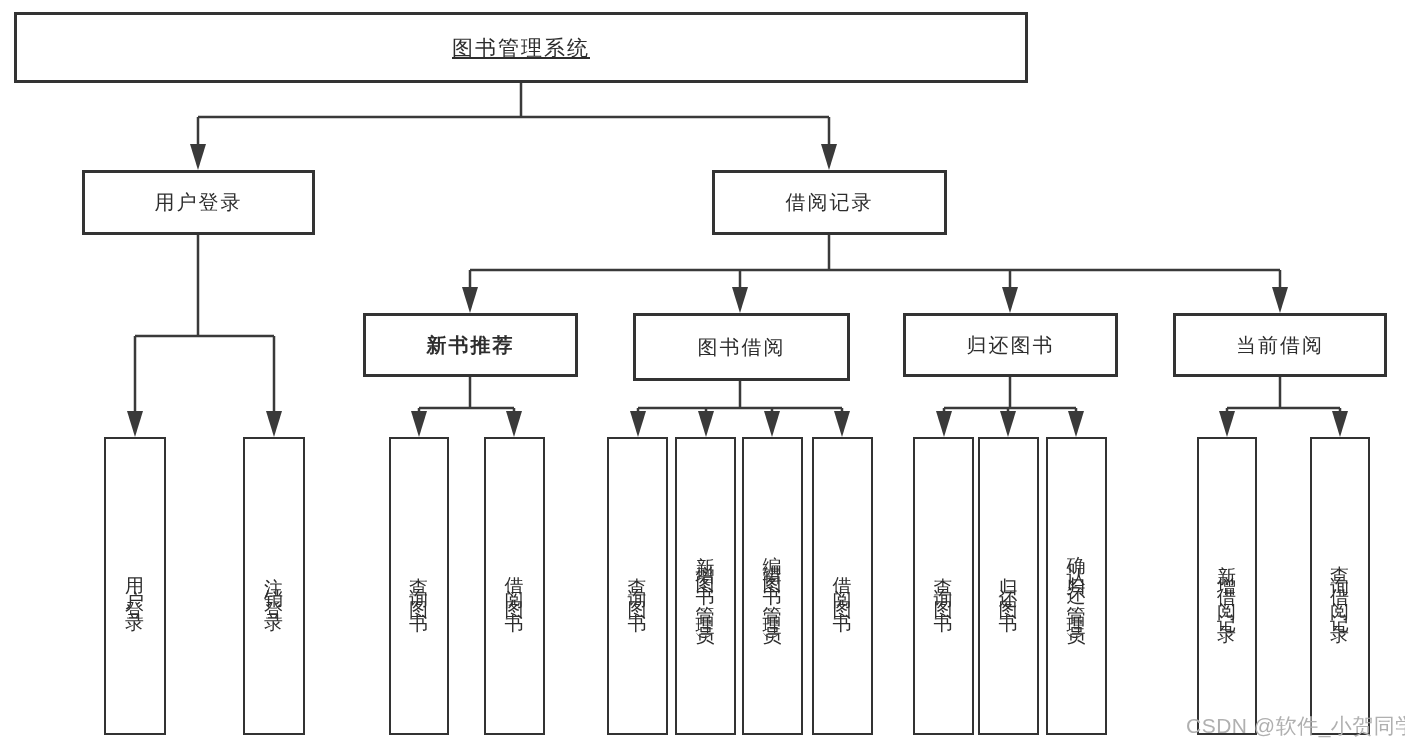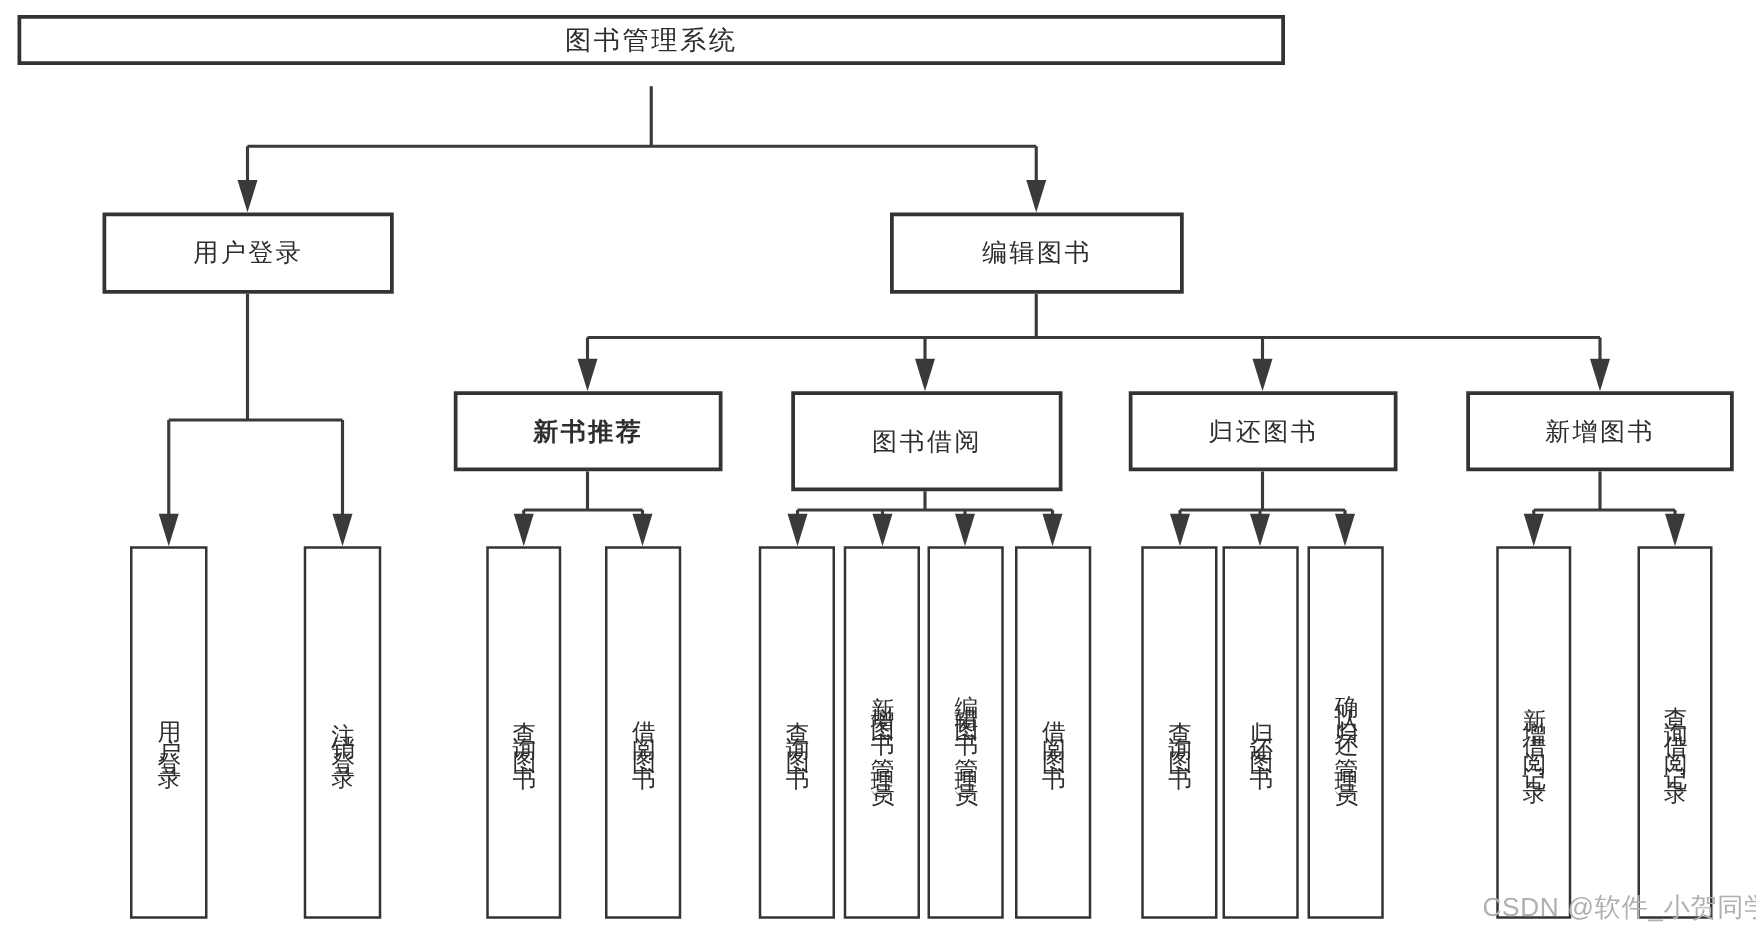--- a/index.html
+++ b/index.html
@@ -117,29 +117,29 @@
       <polygon points="764,411 780,411 772,437"></polygon>
       <polygon points="834,411 850,411 842,437"></polygon>
       <polygon points="936,411 952,411 944,437"></polygon>
       <polygon points="1000,411 1016,411 1008,437"></polygon>
       <polygon points="1068,411 1084,411 1076,437"></polygon>
       <polygon points="1219,411 1235,411 1227,437"></polygon>
       <polygon points="1332,411 1348,411 1340,437"></polygon>
     </g>
   </svg>
 
-  <div class="box h root" style="left:14px; top:12px; width:1014px; height:40px;">图书管理系统</div>
+  <div class="box h root" style="left:14px; top:12px; width:1014px; height:71px;text-decoration:underline;">图书管理系统</div>
 
   <div class="box h" style="left:82px; top:170px; width:233px; height:65px;">用户登录</div>
-  <div class="box h" style="left:712px; top:170px; width:235px; height:65px;">编辑图书</div>
+  <div class="box h" style="left:712px; top:170px; width:235px; height:65px;">借阅记录</div>
 
   <div class="box h" style="left:363px; top:313px; width:215px; height:64px;font-weight:bold;">新书推荐</div>
-  <div class="box h" style="left:633px; top:313px; width:217px; height:80px;">图书借阅</div>
+  <div class="box h" style="left:633px; top:313px; width:217px; height:68px;">图书借阅</div>
   <div class="box h" style="left:903px; top:313px; width:215px; height:64px;">归还图书</div>
-  <div class="box h" style="left:1173px; top:313px; width:214px; height:64px;">新增图书</div>
+  <div class="box h" style="left:1173px; top:313px; width:214px; height:64px;">当前借阅</div>
 
   <div class="box leaf" style="left:104px; top:437px; width:62px; height:298px;">用户登录</div>
   <div class="box leaf" style="left:243px; top:437px; width:62px; height:298px;">注销登录</div>
 
   <div class="box leaf" style="left:389px; top:437px; width:60px; height:298px;">查询图书</div>
   <div class="box leaf" style="left:484px; top:437px; width:61px; height:298px;">借阅图书</div>
 
   <div class="box leaf" style="left:607px; top:437px; width:61px; height:298px;">查询图书</div>
   <div class="box leaf tight" style="left:675px; top:437px; width:61px; height:298px;">新增图书（管理员）</div>
   <div class="box leaf tight" style="left:742px; top:437px; width:61px; height:298px;">编辑图书（管理员）</div>

